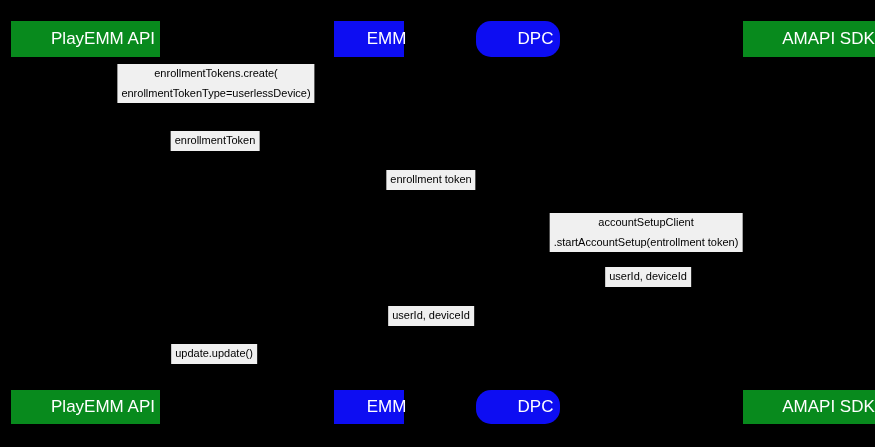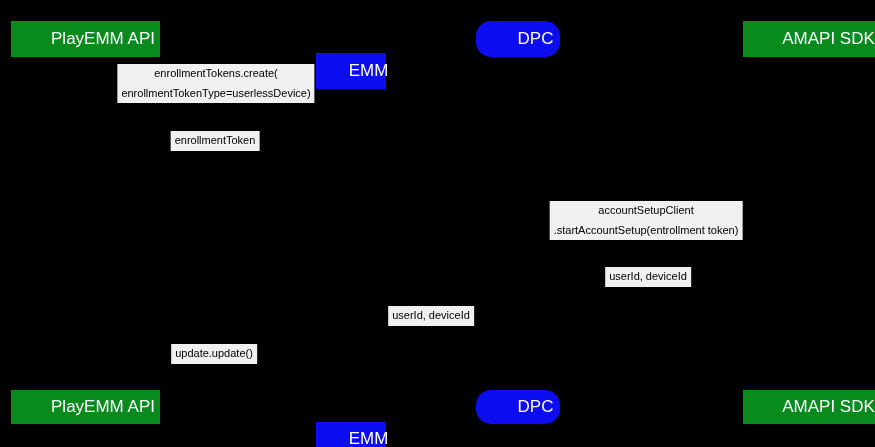--- a/index.html
+++ b/index.html
@@ -25,58 +25,59 @@
     font-size: 17px;
     white-space: nowrap;
     padding-left: 35px;
   }
   .actor.green { background: var(--green, #088a1d); }
   .actor.blue  { background: var(--blue, #0d0df2); }
   .actor.row-bottom { height: 34px; }
 
   
   .a-playemm { left: 11px;  width: 114px; }
-  .a-emm     { left: 316px; width: 35px; margin-top: 32px; }
+  .a-emm     { left: 334px; width: 35px; }
   .a-dpc     { left: 476px; width: 49px; border-radius: 15px; }
   .a-amapi   { left: 743px; width: 101px; }
   .row-top    { top: 21px; }
   .row-bottom { top: 390px; }
 
   .msg {
     position: absolute;
     transform: translateX(-50%);
     background: var(--label_bg, #f0f0f0);
     color: var(--label_text, #000);
     font-size: 11px;
     line-height: 19.5px;
     padding: 0 4px;
     text-align: center;
     white-space: pre-line;
   }
   .m1 { left: 216px; top: 64px;  }
   .m2 { left: 215px; top: 131px; }
   .m3 { left: 431px; top: 170px; }
-  .m4 { left: 646px; top: 201px; }
+  .m4 { left: 646px; top: 213px; }
   .m5 { left: 648px; top: 267px; }
   .m6 { left: 431px; top: 306px; }
   .m7 { left: 214px; top: 344px; }
 </style>
 </head>
 <body>
 
 <div id="canvas">
 
   <div class="actor green row-top a-playemm">PlayEMM API</div>
   <div class="actor blue row-top a-emm">EMM</div>
   <div class="actor blue row-top a-dpc">DPC</div>
   <div class="actor green row-top a-amapi">AMAPI SDK</div>
 
   <div class="msg m1">enrollmentTokens.create(
 enrollmentTokenType=userlessDevice)</div>
   <div class="msg m2">enrollmentToken</div>
+  <div class="msg m3">enrollment token</div>
   <div class="msg m4">accountSetupClient
 .startAccountSetup(entrollment token)</div>
   <div class="msg m5">userId, deviceId</div>
   <div class="msg m6">userId, deviceId</div>
   <div class="msg m7">update.update()</div>
 
   <div class="actor green row-bottom a-playemm">PlayEMM API</div>
   <div class="actor blue row-bottom a-emm">EMM</div>
   <div class="actor blue row-bottom a-dpc">DPC</div>
   <div class="actor green row-bottom a-amapi">AMAPI SDK</div>

